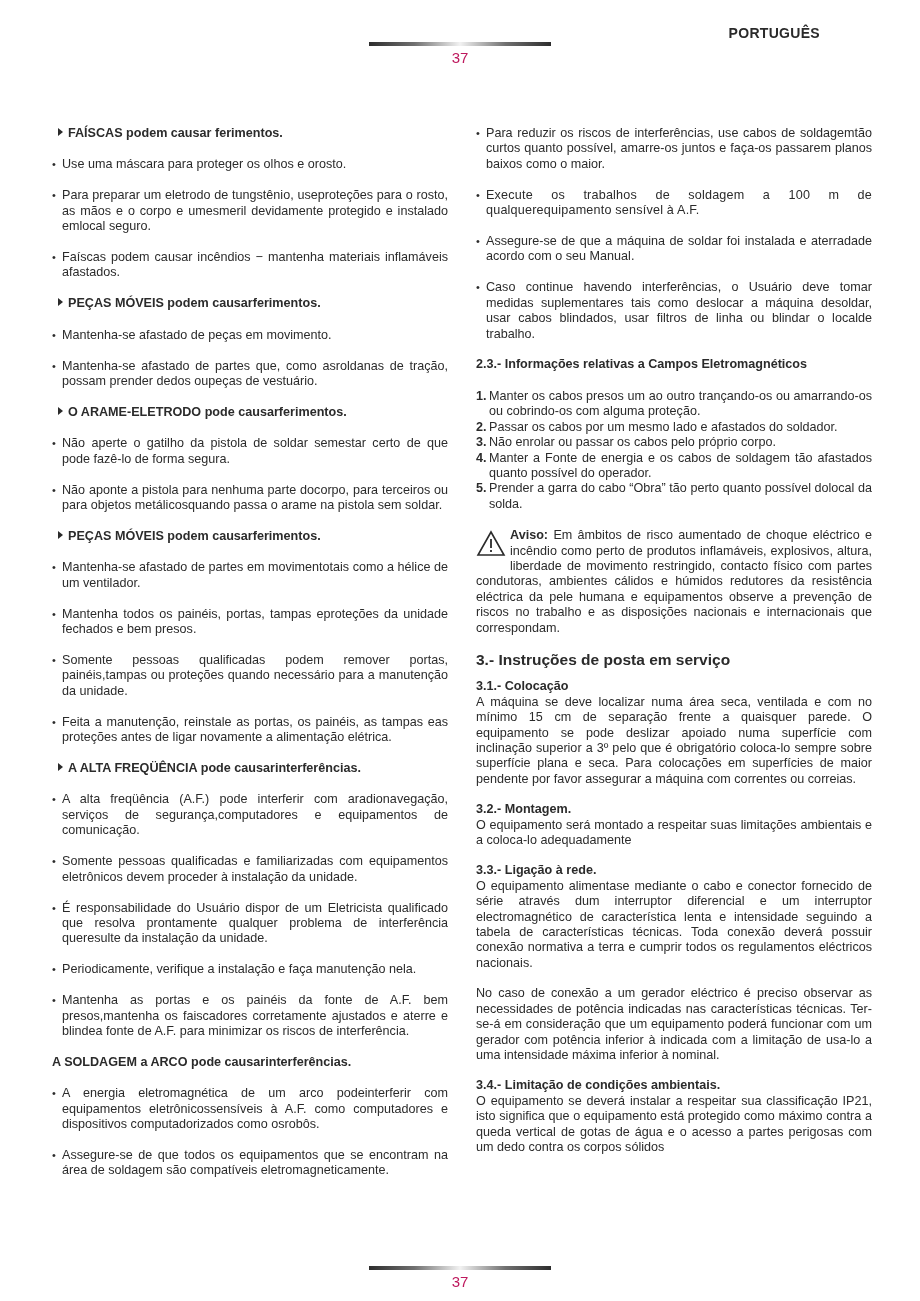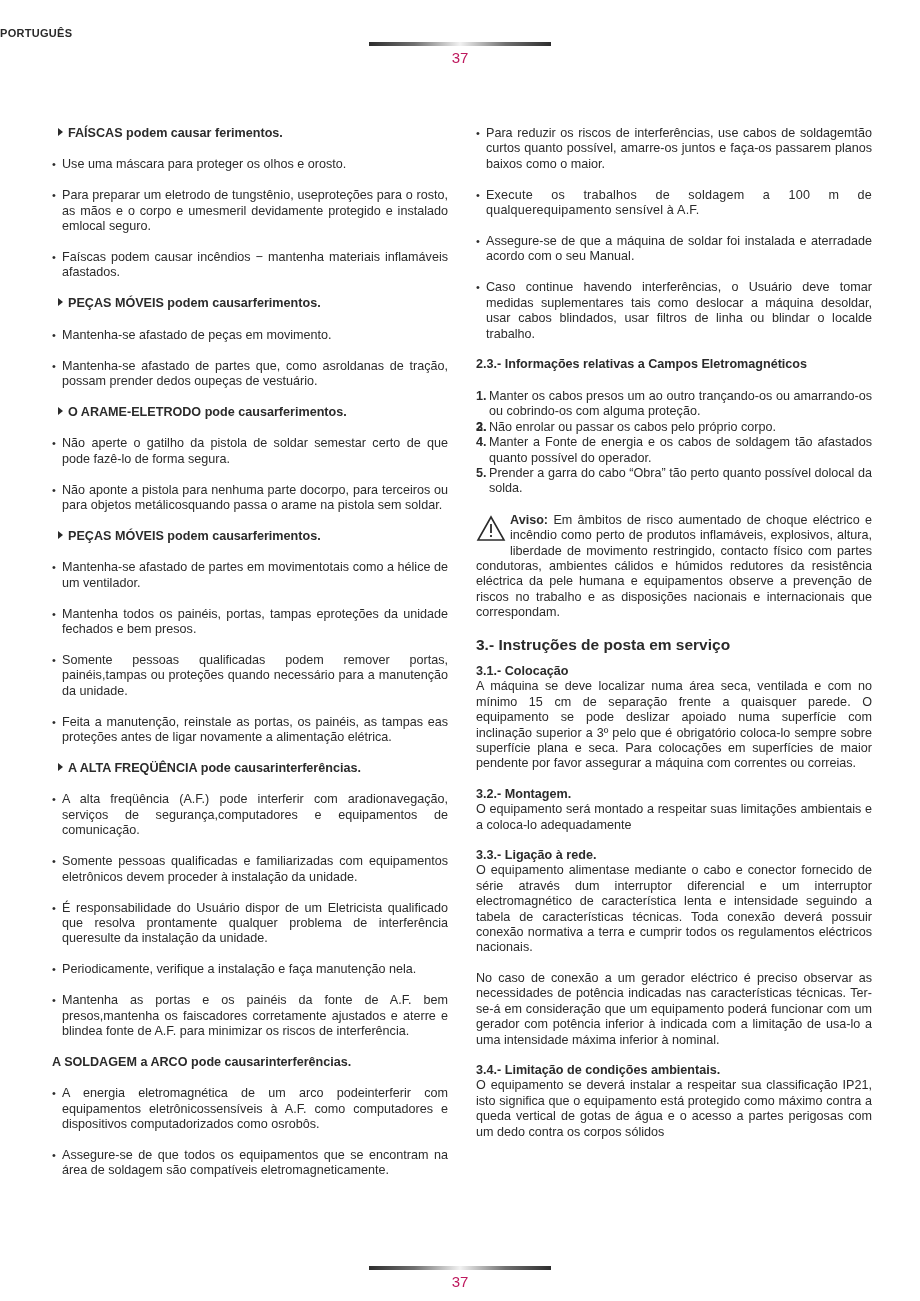--- a/index.html
+++ b/index.html
@@ -2,22 +2,22 @@
 <html><head>
   <meta charset="utf-8">
   <style>
     html, body { margin: 0; padding: 0; }
     body {
       width: 920px; height: 1301px; background: #ffffff; color: #2b2b2b;
       font-family: "Liberation Sans", sans-serif; font-size: 12.6px; line-height: 15.4px;
       position: relative; overflow: hidden;
     }
     .header-lang {
-      position: absolute; top: 26px; left: 0; width: 820px; text-align: left;
-      font-weight: bold; font-size: 11px; letter-spacing: 0.3px; color: #2a2a2a;
+      position: absolute; top: 26px; left: 0; width: 820px; text-align: right;
+      font-weight: bold; font-size: 14px; letter-spacing: 0.3px; color: #2a2a2a;
     }
     .rule {
       position: absolute; left: 369px; width: 182px; height: 4px;
       background: linear-gradient(to right, #2d2d2d 0%, #707070 25%, #f2f2f2 50%, #707070 75%, #2d2d2d 100%);
     }
     .rule.top { top: 42px; }
     .rule.bottom { top: 1266px; }
     .page-num {
       position: absolute; left: 0; width: 920px; text-align: center; font-size: 15px; color: #be185d;
     }
@@ -89,21 +89,21 @@
 
 <div class="col right">
   <div class="bullet">Para reduzir os riscos de interferências, use cabos de soldagemtão curtos quanto possível, amarre-os juntos e faça-os passarem planos baixos como o maior.</div>
   <div class="bullet" style="letter-spacing:0.2px;">Execute os trabalhos de soldagem a 100 m de qualquerequipamento sensível à A.F.</div>
   <div class="bullet">Assegure-se de que a máquina de soldar foi instalada e aterradade acordo com o seu Manual.</div>
   <div class="bullet">Caso continue havendo interferências, o Usuário deve tomar medidas suplementares tais como deslocar a máquina desoldar, usar cabos blindados, usar filtros de linha ou blindar o localde trabalho.</div>
 
   <div class="heading-plain">2.3.- Informações relativas a Campos Eletromagnéticos</div>
   <div class="numlist">
     <div class="numitem"><span class="num">1.</span><span>Manter os cabos presos um ao outro trançando-os ou amarrando-os ou cobrindo-os com alguma proteção.</span></div>
-    <div class="numitem"><span class="num">2.</span></div>
+    <div class="numitem"><span class="num">2.</span><span>Passar os cabos por um mesmo lado e afastados do soldador.</span></div>
     <div class="numitem"><span class="num">3.</span><span>Não enrolar ou passar os cabos pelo próprio corpo.</span></div>
     <div class="numitem"><span class="num">4.</span><span>Manter a Fonte de energia e os cabos de soldagem tão afastados quanto possível do operador.</span></div>
     <div class="numitem"><span class="num">5.</span><span>Prender a garra do cabo “Obra” tão perto quanto possível dolocal da solda.</span></div>
   </div>
 
   <div class="warn">
     <svg class="icon" viewBox="0 0 34 30">
       <polygon points="15,3 28,26 2,26" fill="none" stroke="#2b2b2b" stroke-width="1.6" stroke-linejoin="miter"></polygon>
       <rect x="14.1" y="10" width="1.8" height="9" fill="#2b2b2b"></rect>
       <rect x="14.1" y="21" width="1.8" height="2" fill="#2b2b2b"></rect>

